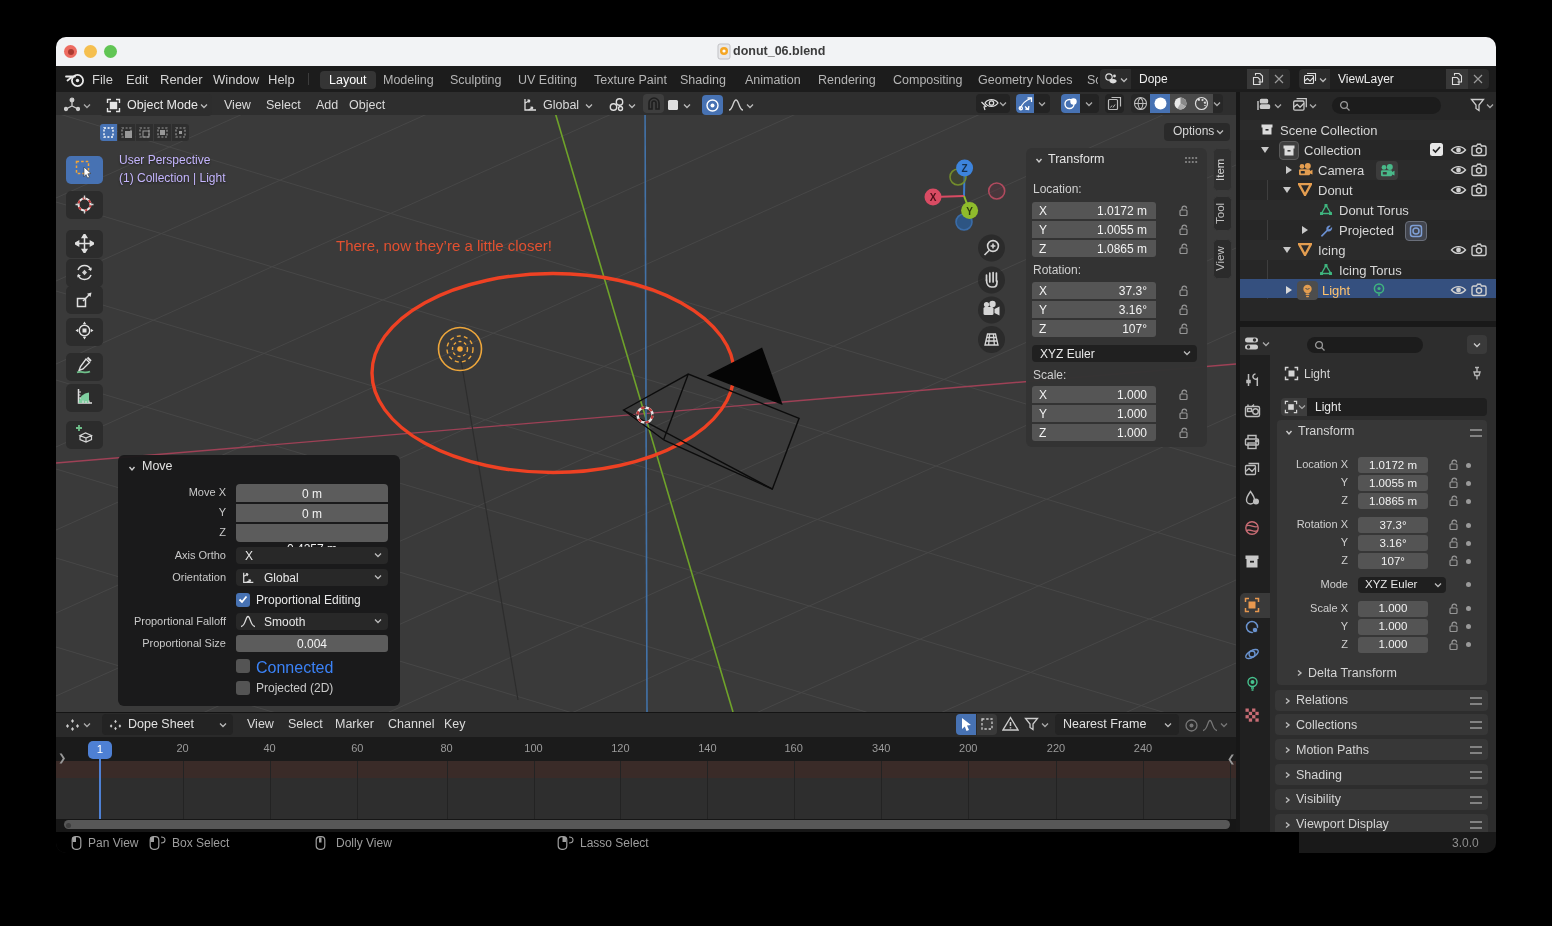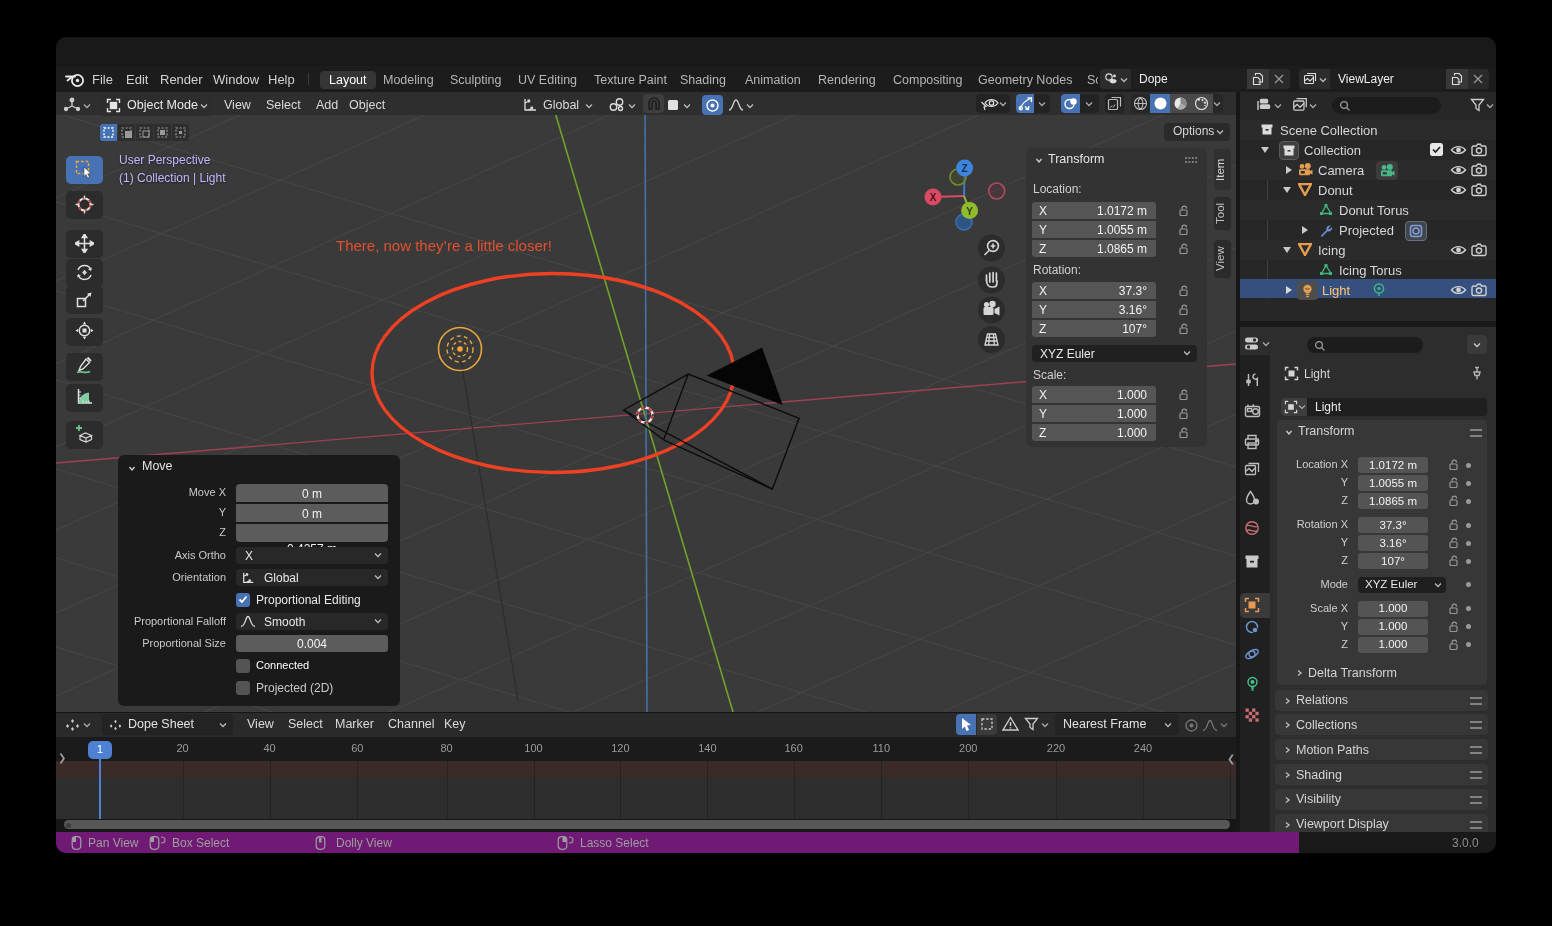--- a/index.html
+++ b/index.html
@@ -34,25 +34,37 @@
 .num{position:absolute;top:30px;font-size:11px;color:#9b9b9b;transform:translateX(-50%)}
 
 .outl{position:absolute;left:1184px;top:55px;width:256px;height:229px;background:#272727}
 .props{position:absolute;left:1184px;top:290px;width:256px;height:505px;background:#2d2d2d;overflow:hidden}
 .row{position:absolute;left:0;width:256px;height:20px}
 .ot{position:absolute;top:3px;font-size:13px;color:#d6d6d6;white-space:nowrap}
 .pt{position:absolute;font-size:12px;color:#d4d4d4;white-space:nowrap}
 .pbox{position:absolute;left:35px;width:213px;background:#373737;border-radius:4px}
 .grip{position:absolute;width:12px;height:8px;border-top:2px solid #828282;border-bottom:2px solid #828282}
 
-.sbar{position:absolute;left:0;top:795px;width:1243px;height:21px;background:#701a75}
+.sbar{position:absolute;left:0;top:795px;width:1243px;height:21px;background:#000000}
 .st{position:absolute;top:4px;font-size:12px;color:#9d9d9d;white-space:nowrap}
 </style></head><body>
 <div class="win">
 
+<div class="tbar">
+ <div class="tl" style="left:8px;background:#ed6b60"></div>
+ <div class="tl" style="left:28px;background:#f5bf4f"></div>
+ <div class="tl" style="left:48px;background:#61c554"></div>
+ <div class="a" style="left:11.5px;top:11.5px;width:6px;height:6px;border-radius:50%;background:#ab3930"></div>
+ <svg class="a" style="left:660px;top:6px" width="16" height="17" viewBox="0 0 16 17">
+        <rect x="2" y="1" width="12" height="15" rx="2" fill="#e8e8ea" stroke="#c0c0c4"></rect>
+        <circle cx="8" cy="8" r="4" fill="#f5a623"></circle>
+        <circle cx="8" cy="8" r="1.6" fill="#fff"></circle>
+      </svg>
+ <div class="title" style="left:677px;font-size:12.5px">donut_06.blend</div>
+</div>
 
 <div class="mbar">
  <svg class="a" style="left:9px;top:4px" width="22" height="18" viewBox="0 0 22 18">
         <g stroke="#e8e8e8" fill="none">
           <circle cx="12.5" cy="10.5" r="5.6" stroke-width="1.8"></circle>
           <circle cx="12.5" cy="10.5" r="1.7" fill="#e8e8e8" stroke="none"></circle>
           <path d="M1 6.5 L10 6.5 M2.5 10.5 L7 7" stroke-width="1.8" stroke-linecap="round"></path>
         </g>
       </svg>
  <div class="mi" style="left:36px">File</div>
@@ -469,21 +481,21 @@
  <div class="a" style="left:138px;top:137.5px;font-size:12px;color:#e8e8e8">Proportional Editing</div>
  <div class="drop" style="left:118px;top:157.5px;width:152px;height:17px;padding:2px 0 0 28px">Smooth</div>
  <svg class="a" style="left:122px;top:159.5px" width="16" height="13" viewBox="0 0 16 13">
           <path d="M1 11.5 C5.5 11.5 5.5 1.5 8 1.5 C10.5 1.5 10.5 11.5 15 11.5" fill="none" stroke="#ddd" stroke-width="1.3"></path>
         </svg>
  <svg class="chev" style="left:256px;top:162px" viewBox="0 0 8 8">
           <path d="M1 2.5 L4 5.5 L7 2.5" stroke="#bbb" fill="none" stroke-width="1.3"></path>
         </svg>
  <div class="fld" style="left:118px;top:179.5px;width:152px;height:17px;padding-top:2px">0.004</div>
  <div class="a" style="left:118px;top:203.5px;width:14px;height:14px;background:#545454;border-radius:3px"></div>
- <div class="a" style="left:138px;top:203.5px;font-size:11px;color:#ffffff">Connected</div>
+ <div class="a" style="left:138px;top:203.5px;font-size:16px;color:#3b82f6">Connected</div>
  <div class="a" style="left:118px;top:225.5px;width:14px;height:14px;background:#545454;border-radius:3px"></div>
  <div class="a" style="left:138px;top:225.5px;font-size:12px;color:#c9c9c9">Projected (2D)</div>
 </div>
 
 <div class="vph">
  <svg class="a" style="left:8px;top:5px" width="17" height="16" viewBox="0 0 17 16">
           <g stroke="#ccc" fill="none" stroke-width="1.3">
             <path d="M2 12 L8 9 L14 12 M8 9 V3"></path>
             <circle cx="8" cy="3" r="1.8" fill="#ccc"></circle>
             <circle cx="2" cy="12" r="1.5" fill="#ccc"></circle>
@@ -683,21 +695,21 @@
 
  <div class="a" style="left:0;top:25px;width:1180px;height:24px;background:#1b1b1b"></div>
  <div class="num" style="left:126.6px">20</div>
       <div class="num" style="left:213.6px">40</div>
       <div class="num" style="left:301.3px">60</div>
       <div class="num" style="left:390.5px">80</div>
       <div class="num" style="left:477.5px">100</div>
       <div class="num" style="left:564.4px">120</div>
       <div class="num" style="left:651.4px">140</div>
       <div class="num" style="left:737.6px">160</div>
-      <div class="num" style="left:825.3px">110</div>
+      <div class="num" style="left:825.3px">340</div>
       <div class="num" style="left:912.3px">200</div>
       <div class="num" style="left:1000px">220</div>
       <div class="num" style="left:1087px">240</div>
 
  <div class="a" style="left:0;top:49px;width:1180px;height:17px;background:#3a2b28"></div>
  <div class="a" style="left:0;top:66px;width:1180px;height:41px;background:#2e2e2e"></div>
  <div class="a" style="left:126.6px;top:49px;width:1px;height:58px;background:#232323"></div>
  <div class="a" style="left:213.6px;top:49px;width:1px;height:58px;background:#232323"></div>
  <div class="a" style="left:301.3px;top:49px;width:1px;height:58px;background:#232323"></div>
  <div class="a" style="left:390.5px;top:49px;width:1px;height:58px;background:#232323"></div>

